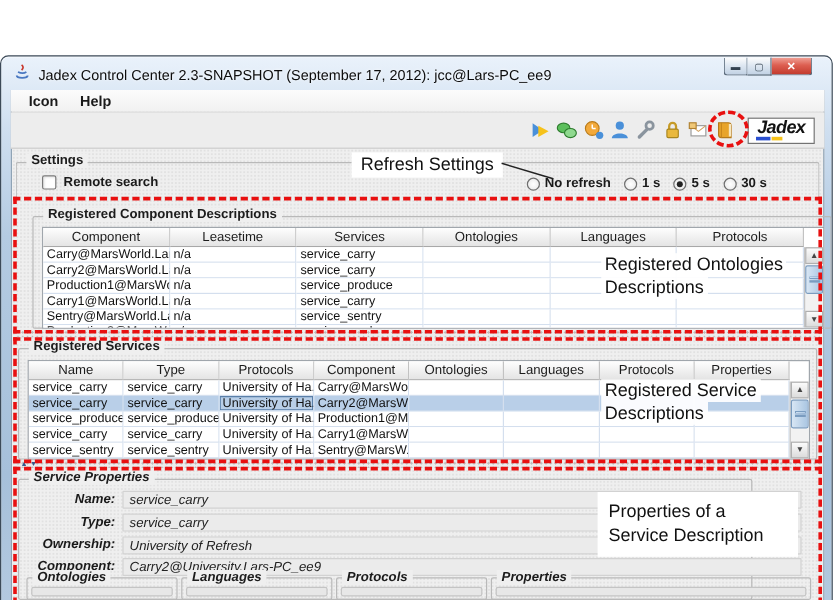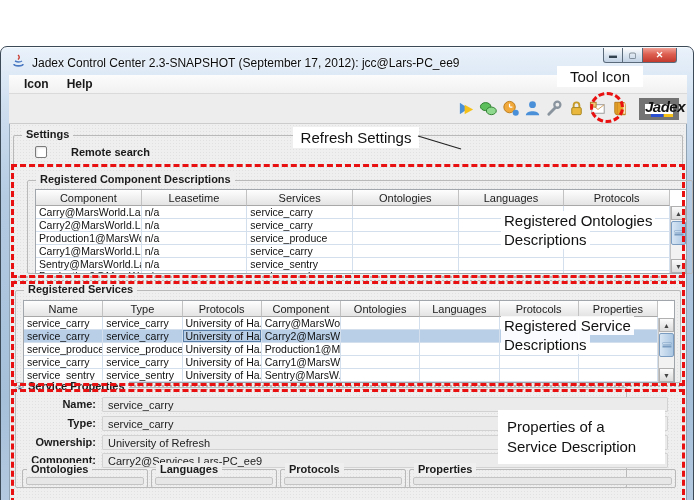--- a/index.html
+++ b/index.html
@@ -23,33 +23,33 @@
     background-image:radial-gradient(#e1e1e1 0.7px, transparent 0.8px); background-size:3px 3px;
     border:1px solid #8fa3b5; }
   .menubar { position:absolute; left:8px; top:28px; width:678px; height:19px;
     background:linear-gradient(#fcfcfc,#f1f1f1); border-bottom:1px solid #dadada;
     display:flex; align-items:center; gap:4px; padding-left:8px; }
   .menubar span { font-size:12px; font-weight:bold; color:#1a1a1a; padding:1px 7px; }
   .toolbar { position:absolute; left:8px; top:47px; width:678px; height:30px; background:#ededed;
     border-bottom:1px solid #cccccc; display:flex; align-items:center; justify-content:flex-end;
     padding-right:8px; gap:1px; }
   .tbi { width:21px; height:22px; display:flex; align-items:center; justify-content:center; }
-  .jadex-logo { margin-left:7px; width:40px; height:22px; background:#fff; border:6px solid #737373;
-    display:flex; flex-direction:column; align-items:flex-start; justify-content:center; }
+  .jadex-logo { margin-left:7px; width:56px; height:22px; background:#fff; border:1px solid #737373;
+    display:flex; flex-direction:column; align-items:center; justify-content:center; }
   .jadex-logo .jtxt { font-size:15px; font-weight:bold; font-style:italic; color:#121212; line-height:14px; letter-spacing:-0.5px; }
   .jadex-logo .bars { display:flex; gap:1px; align-self:flex-start; margin-left:6px; }
   .jadex-logo .b1 { width:12px; height:3px; background:#2a4fd0; display:block; }
   .jadex-logo .b2 { width:9px; height:3px; background:#f6c21a; display:block; }
   
   .fieldset { position:absolute; border:1px solid #b9b9b9; border-radius:2px; }
   .legend { position:absolute; top:-8px; left:8px; background:#efefef; padding:0 4px;
     font-size:11px; font-weight:bold; color:#1c1c1c; white-space:nowrap; }
   
   .settings-fs { left:12px; top:88px; width:670px; height:31px; border-bottom:none; }
-  .chk-row { position:absolute; left:10px; top:10px; display:flex; align-items:flex-start; gap:24px;padding-left:11px; }
+  .chk-row { position:absolute; left:10px; top:10px; display:flex; align-items:flex-start; gap:6px;padding-left:11px; }
   .checkbox { width:12px; height:12px; background:#fff; border:1px solid #7a7a7a; border-radius:2px;
     box-shadow:inset 1px 1px 2px rgba(0,0,0,.12); }
   .chk-label { font-size:11px; font-weight:bold; color:#1a1a1a; }
   .radio-row { position:absolute; left:425px; top:11px; display:flex; align-items:center; gap:11px; }
   .radio-item { display:flex; align-items:center; gap:4px; }
   .rb { width:11px; height:11px; border:1px solid #6f6f6f; border-radius:50%;
     background:radial-gradient(#ffffff,#e6e6e6); position:relative; }
   .radio-item.sel .rb::after { content:""; position:absolute; left:2px; top:2px; width:5px; height:5px;
     border-radius:50%; background:#222; }
   .radio-item .rl { font-size:11px; font-weight:bold; color:#1a1a1a; white-space:nowrap; }
@@ -96,21 +96,21 @@
     box-shadow:0 0 0 0.5px #7a9cc0, 0 3px 0 0.5px #7a9cc0; }
   
   .splitter { position:absolute; left:12px; width:670px; height:6px; background:#ececec;
     background-image:radial-gradient(#b9b9b9 0.8px, transparent 0.9px); background-size:4px 4px;
     display:flex; align-items:center; gap:2px; padding-left:4px; }
   .sp1 { top:228px; }
   .sp2 { top:337px; }
   .sp3 { top:457px; }
   .spa { font-size:6px; color:#35598c; line-height:6px; }
   
-  .props-fs { left:14px; top:340px; width:612px; height:101px; }
+  .props-fs { left:14px; top:352px; width:612px; height:101px;font-style:italic; }
   .prow { position:absolute; left:4px; height:16px; display:flex; align-items:center; }
   .plabel { width:82px; text-align:right; font-size:11px; font-weight:bold; color:#1a1a1a; padding-right:6px; white-space:nowrap; }
   .pfield { width:566px; height:15px; background:#ebebeb; border:1px solid #d2d2d2; border-radius:1px;
     font-size:11px; color:#222; padding:0 5px; line-height:14px; overflow:hidden; white-space:nowrap; }
   .sub-fs { position:absolute; top:81px; height:19px; border:1px solid #b9b9b9; border-radius:2px; }
   .sub-fs .legend { top:-7px; left:4px; }
   .sub-inner { position:absolute; left:3px; right:3px; top:7px; bottom:2px; background:#e7e7e7;
     border:1px solid #c4c4c4; border-radius:2px; }
   
   .console { position:absolute; left:10px; top:464px; width:674px; height:25px; background:#f1f3f4;
@@ -216,20 +216,38 @@
         </span>
     </span>
   </div>
 
   <div class="fieldset settings-fs">
     <span class="legend">Settings</span>
     <label class="chk-row">
       <span class="checkbox"></span>
       <span class="chk-label">Remote search</span>
     </label>
+    <div class="radio-row">
+        <span class="radio-item">
+          <span class="rb"></span>
+          <span class="rl">No refresh</span>
+        </span>
+        <span class="radio-item">
+          <span class="rb"></span>
+          <span class="rl">1 s</span>
+        </span>
+        <span class="radio-item sel">
+          <span class="rb"></span>
+          <span class="rl">5 s</span>
+        </span>
+        <span class="radio-item">
+          <span class="rb"></span>
+          <span class="rl">30 s</span>
+        </span>
+      </div>
   </div>
 
   <div class="fieldset comp-fs">
     <span class="legend">Registered Component Descriptions</span>
     <div class="table-wrap comp-wrap">
         <table class="jtable">
           <thead>
             <tr>
               <th>Component</th>
               <th>Leasetime</th>
@@ -401,21 +419,21 @@
     <div class="prow" style="top:27px">
       <span class="plabel">Type:</span>
       <span class="pfield">service_carry</span>
     </div>
     <div class="prow" style="top:46px">
       <span class="plabel">Ownership:</span>
       <span class="pfield">University of Refresh</span>
     </div>
     <div class="prow" style="top:64px">
       <span class="plabel">Component:</span>
-      <span class="pfield">Carry2@Services.Lars-PC_ee9</span>
+      <span class="pfield">Carry2@University.Lars-PC_ee9</span>
     </div>
     <div class="sub-fs" style="left:6px;width:126px">
       <span class="legend">Ontologies</span>
         <span class="sub-inner"></span>
       </div>
     <div class="sub-fs" style="left:135px;width:126px">
       <span class="legend">Languages</span>
         <span class="sub-inner"></span>
       </div>
     <div class="sub-fs" style="left:264px;width:126px">
@@ -433,21 +451,20 @@
     <span class="spa">▼</span>
   </div>
 
   <div class="console"></div>
 
   <div class="redrect rr1"></div>
   <div class="redrect rr2"></div>
   <div class="redrect rr3"></div>
   <div class="redcircle"></div>
 
-  <div class="ann-box ann-tool">Tool Icon</div>
   <div class="ann-box ann-refresh">Refresh Settings</div>
   <svg class="conn-line" width="46" height="20">
     <line x1="1" y1="4" x2="44" y2="17" stroke="#222" stroke-width="1.2"></line>
   </svg>
   <div class="ann-lines ann-comp">
     <span>Registered Ontologies</span><br>
     <span>Descriptions</span>
   </div>
   <div class="ann-lines ann-svc">
     <span>Registered Service</span><br>

